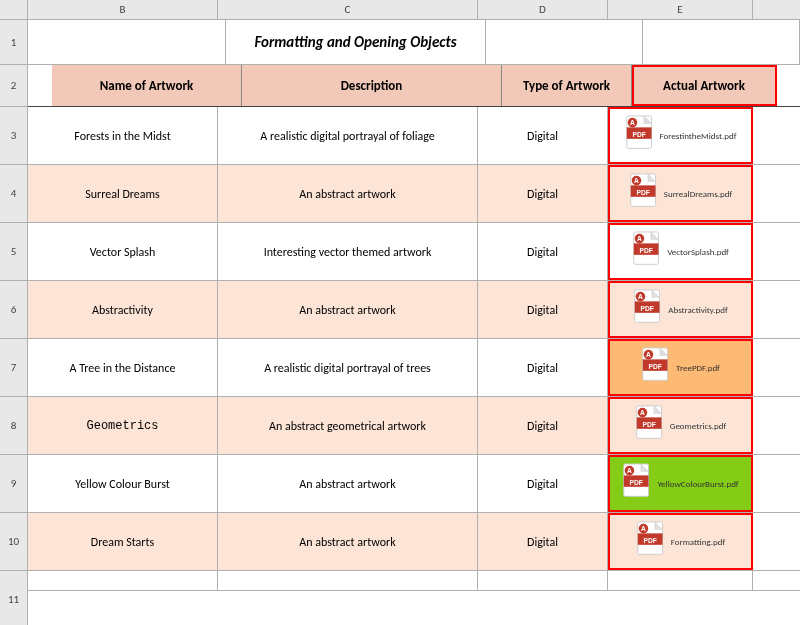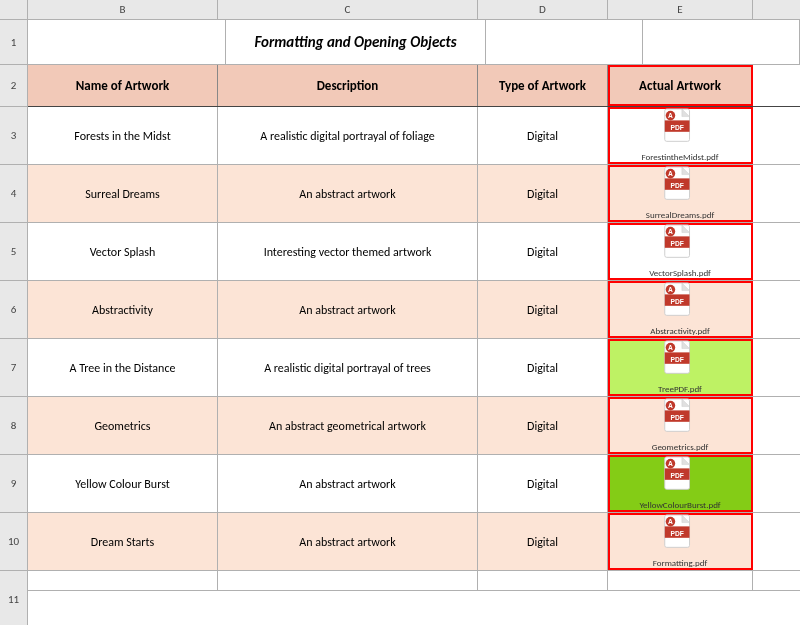--- a/index.html
+++ b/index.html
@@ -82,20 +82,21 @@
       background: #fff;
       flex: 1;
       border-right: 1px solid #b0b0b0;
       padding: 6px 0;
     }
 
     
     .header-row {
       display: flex;
       border-bottom: 1px solid #444;
+      padding-left: 24px;
     }
 
     .header-cell {
       display: flex;
       align-items: center;
       justify-content: center;
       text-align: center;
       font-size: 13px;
       font-weight: bold;
       color: #000;
@@ -143,21 +144,21 @@
     
     .artwork-cell {
       display: flex;
       align-items: center;
       justify-content: center;
       flex-direction: column;
     }
 
     .pdf-icon-wrapper {
       display: flex;
-      flex-direction: column;
+      flex-direction: row;
       align-items: center;
       justify-content: center;
     }
 
     .pdf-icon {
       width: 36px;
       height: 42px;
       position: relative;
       display: flex;
       flex-direction: column;
@@ -341,21 +342,21 @@
   </svg>
                 </div>
         <div class="pdf-filename">Abstractivity.pdf</div>
       </div>
     </div>
   </div>
           <div class="data-row row-data">
     <div class="data-cell col-b" style="background:#fff;">A Tree in the Distance</div>
     <div class="data-cell col-c" style="background:#fff;">A realistic digital portrayal of trees</div>
     <div class="data-cell col-d" style="background:#fff;">Digital</div>
-    <div class="data-cell col-e col-e-highlight artwork-cell" style="background:#bef264;">
+    <div class="data-cell col-e col-e-highlight artwork-cell" style="background:#fdba74;">
       <div class="pdf-icon-wrapper">
         <div class="pdf-icon">
                   <svg viewBox="0 0 36 42" xmlns="http://www.w3.org/2000/svg">
 
     <rect x="2" y="1" width="26" height="34" rx="2" ry="2" fill="#fff" stroke="#ccc" stroke-width="1"></rect>
 
     <polygon points="20,1 28,9 20,9" fill="#e0e0e0" stroke="#ccc" stroke-width="0.5"></polygon>
 
     <rect x="2" y="13" width="26" height="12" fill="#c0392b"></rect>
 
@@ -363,21 +364,21 @@
 
     <circle cx="8" cy="8" r="5" fill="#c0392b"></circle>
     <text x="8" y="11" text-anchor="middle" font-size="7" font-weight="bold" fill="#fff" font-family="Arial">A</text>
   </svg>
                 </div>
         <div class="pdf-filename">TreePDF.pdf</div>
       </div>
     </div>
   </div>
           <div class="data-row row-data">
-    <div class="data-cell col-b" style="background:#fce4d6;">Geometrics</div>
+    <div class="data-cell col-b" style="background:#fce4d6;font-family:Liberation Mono, monospace;">Geometrics</div>
     <div class="data-cell col-c" style="background:#fce4d6;">An abstract geometrical artwork</div>
     <div class="data-cell col-d" style="background:#fce4d6;">Digital</div>
     <div class="data-cell col-e col-e-highlight artwork-cell" style="background:#fce4d6;">
       <div class="pdf-icon-wrapper">
         <div class="pdf-icon">
                   <svg viewBox="0 0 36 42" xmlns="http://www.w3.org/2000/svg">
 
     <rect x="2" y="1" width="26" height="34" rx="2" ry="2" fill="#fff" stroke="#ccc" stroke-width="1"></rect>
 
     <polygon points="20,1 28,9 20,9" fill="#e0e0e0" stroke="#ccc" stroke-width="0.5"></polygon>

